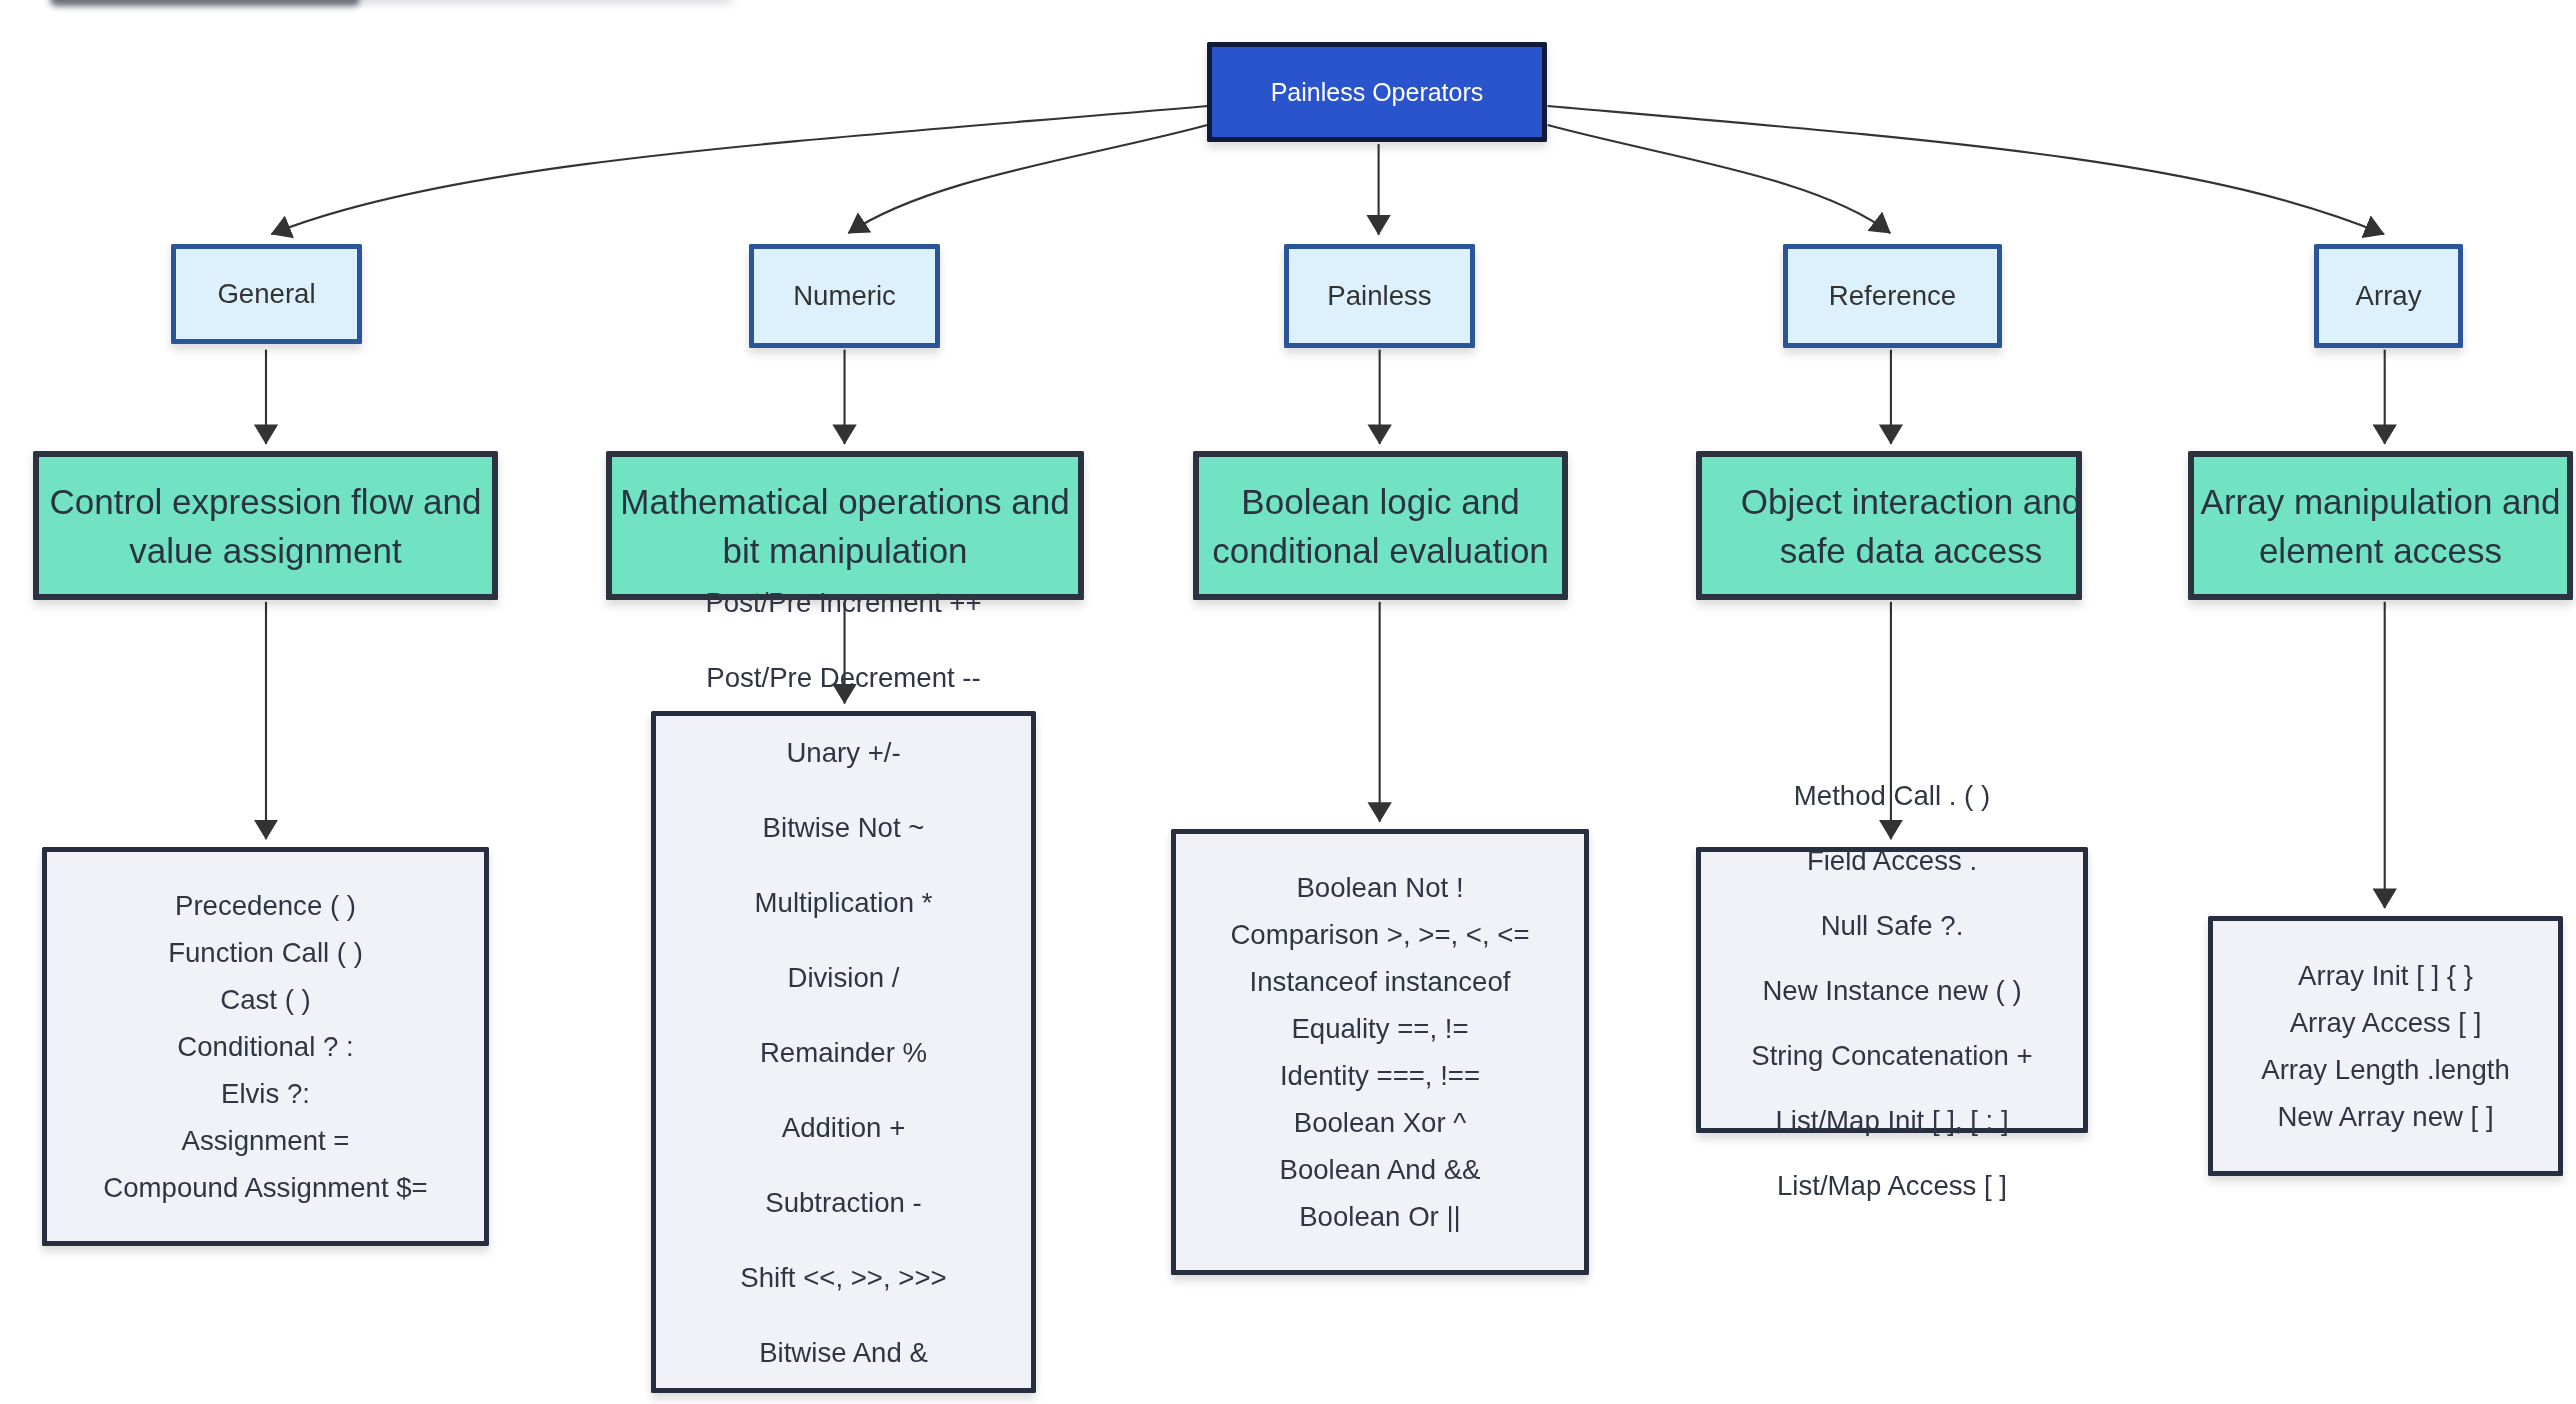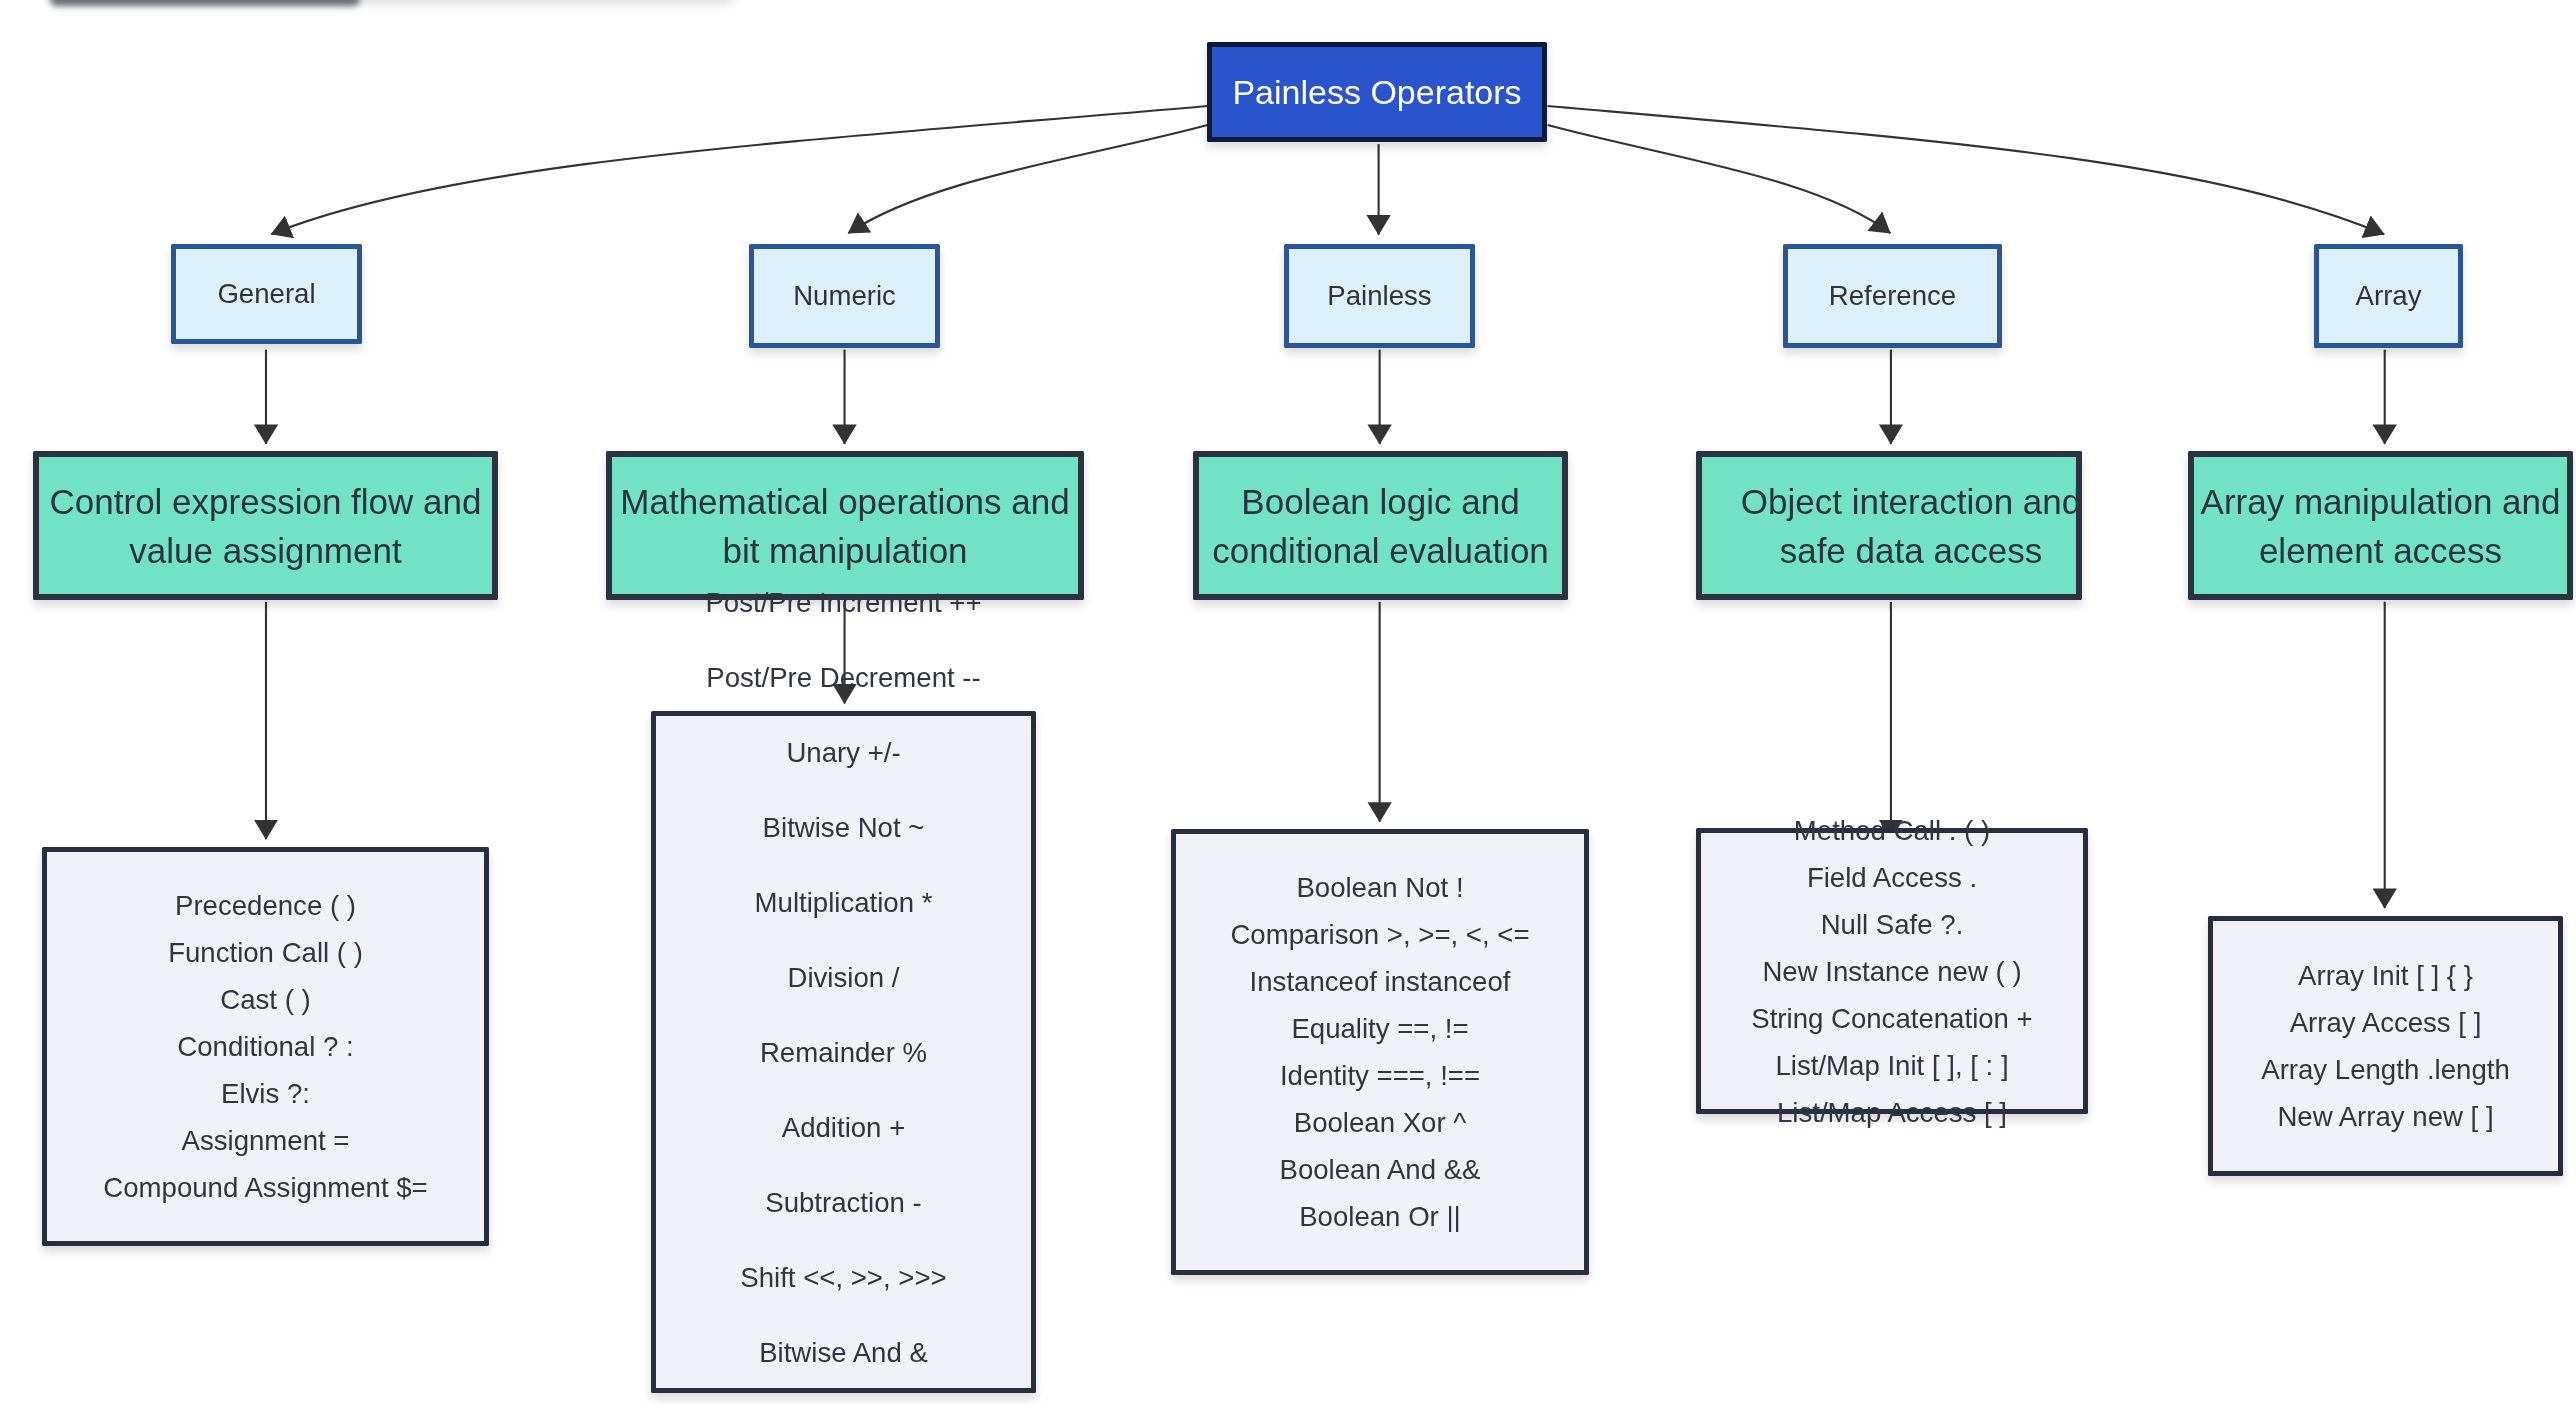--- a/index.html
+++ b/index.html
@@ -7,21 +7,21 @@
   .canvas{position:relative;width:2576px;height:1404px;background:#ffffff;overflow:hidden;}
 
   .edges{position:absolute;left:0;top:0;width:2576px;height:1404px;pointer-events:none;}
   .edge{fill:none;stroke:var(--edge,#333);stroke-width:4px;}
   #arrowhead path{fill:var(--edge,#333);}
 
   .node{position:absolute;display:flex;flex-direction:column;align-items:center;justify-content:center;
         box-sizing:border-box;text-align:center;border-radius:1.6px;
         box-shadow:0 5.3px 9.5px rgba(0,0,0,0.14);}
   .root-node{background:var(--root-fill,#2a54cc);border:5.3px solid var(--root-border,#101b3c);
-        color:var(--root-text,#fff);font-size:34px;}
+        color:var(--root-text,#fff);font-size:25px;}
   .category-node{background:var(--category-fill,#ddf1fc);border:5.3px solid var(--category-border,#2a5599);
         color:var(--category-text,#333);font-size:27.6px;}
   .summary-node{background:var(--summary-fill,#72e3c2);border:6.4px solid var(--summary-border,#2b3240);
         color:var(--summary-text,#2b3240);font-size:35px;}
   .detail-node{background:var(--detail-fill,#f0f2f7);border:5.3px solid var(--detail-border,#272e3f);
         color:var(--detail-text,#2f3542);font-size:27.6px;}
   .sum-line{line-height:49px;white-space:nowrap;}
   .op-line{line-height:47px;white-space:nowrap;}
 
   .top-artifact{position:absolute;left:50px;top:-7.4px;width:310px;height:13.8px;border-radius:6.9px;
@@ -130,21 +130,21 @@
   <div class="node detail-node" style="left:1171px;top:829px;width:418px;height:446px;">
       <div class="op-line">Boolean Not !</div>
       <div class="op-line">Comparison &gt;, &gt;=, &lt;, &lt;=</div>
       <div class="op-line">Instanceof instanceof</div>
       <div class="op-line">Equality ==, !=</div>
       <div class="op-line">Identity ===, !==</div>
       <div class="op-line">Boolean Xor ^</div>
       <div class="op-line">Boolean And &amp;&amp;</div>
       <div class="op-line">Boolean Or ||</div>
     </div>
-  <div class="node detail-node" style="left:1696px;top:828px;width:392px;height:286px;">
+  <div class="node detail-node" style="left:1696px;top:847px;width:392px;height:286px;gap:18px;">
       <div class="op-line">Method Call . ( )</div>
       <div class="op-line">Field Access .</div>
       <div class="op-line">Null Safe ?.</div>
       <div class="op-line">New Instance new ( )</div>
       <div class="op-line">String Concatenation +</div>
       <div class="op-line">List/Map Init [ ], [ : ]</div>
       <div class="op-line">List/Map Access [ ]</div>
     </div>
   <div class="node detail-node" style="left:2208px;top:916px;width:355px;height:260px;">
       <div class="op-line">Array Init [ ] { }</div>

